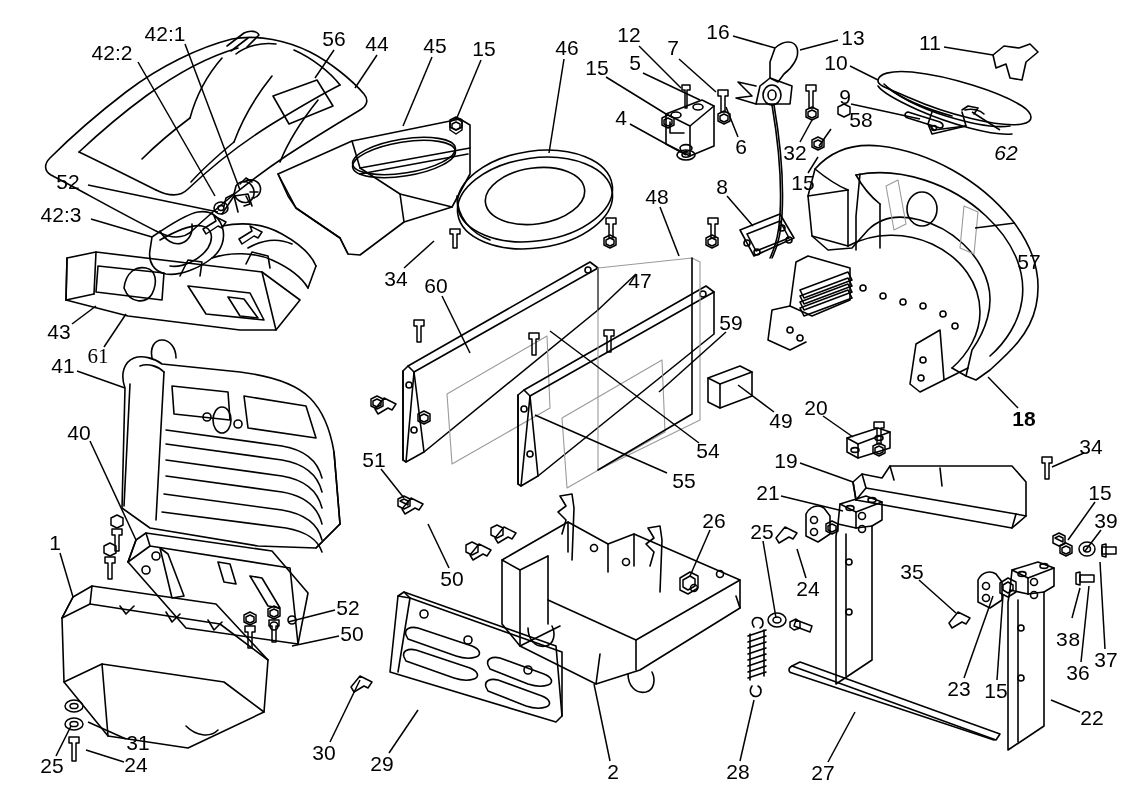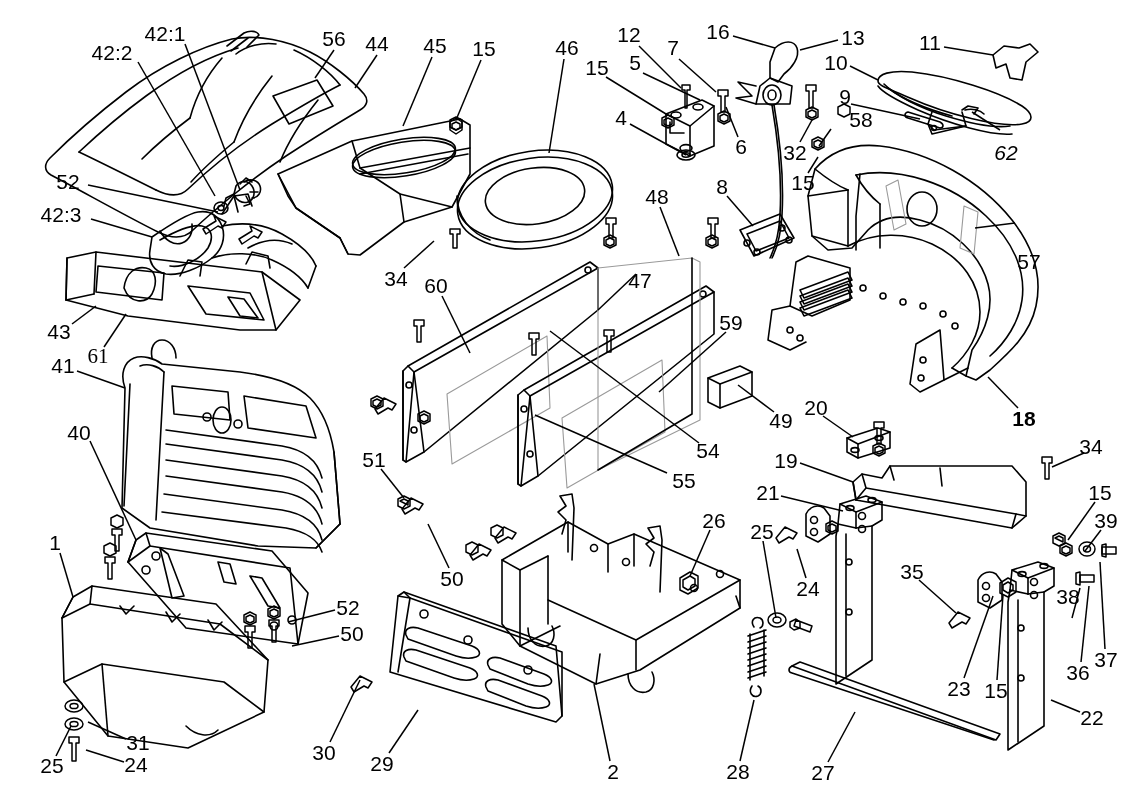--- a/index.html
+++ b/index.html
@@ -693,21 +693,21 @@
       <div class="callout" style="left: 55px; top: 542px;">1</div>
       <div class="callout" style="left: 1100px; top: 492px;">15</div>
       <div class="callout" style="left: 1106px; top: 520px;">39</div>
       <div class="callout" style="left: 768px; top: 492px; text-align: center;">21</div>
       <div class="callout" style="left: 714px; top: 520px;">26</div>
       <div class="callout" style="left: 762px; top: 531px;">25</div>
       <div class="callout" style="left: 808px; top: 588px;">24</div>
       <div class="callout" style="left: 912px; top: 571px;">35</div>
       <div class="callout" style="left: 959px; top: 688px;">23</div>
       <div class="callout" style="left: 996px; top: 690px;">15</div>
-      <div class="callout" style="left: 1068px; top: 596px;">38</div>
+      <div class="callout" style="left: 1068px; top: 640px; font-family: Liberation Mono, monospace;">38</div>
       <div class="callout" style="left: 1078px; top: 672px;">36</div>
       <div class="callout" style="left: 1106px; top: 659px;">37</div>
       <div class="callout" style="left: 1092px; top: 717px;">22</div>
       <div class="callout" style="left: 348px; top: 607px;">52</div>
       <div class="callout" style="left: 352px; top: 633px;">50</div>
       <div class="callout" style="left: 138px; top: 742px;">31</div>
       <div class="callout" style="left: 136px; top: 764px;">24</div>
       <div class="callout" style="left: 52px; top: 765px;">25</div>
       <div class="callout" style="left: 324px; top: 752px;">30</div>
       <div class="callout" style="left: 382px; top: 763px;">29</div>

